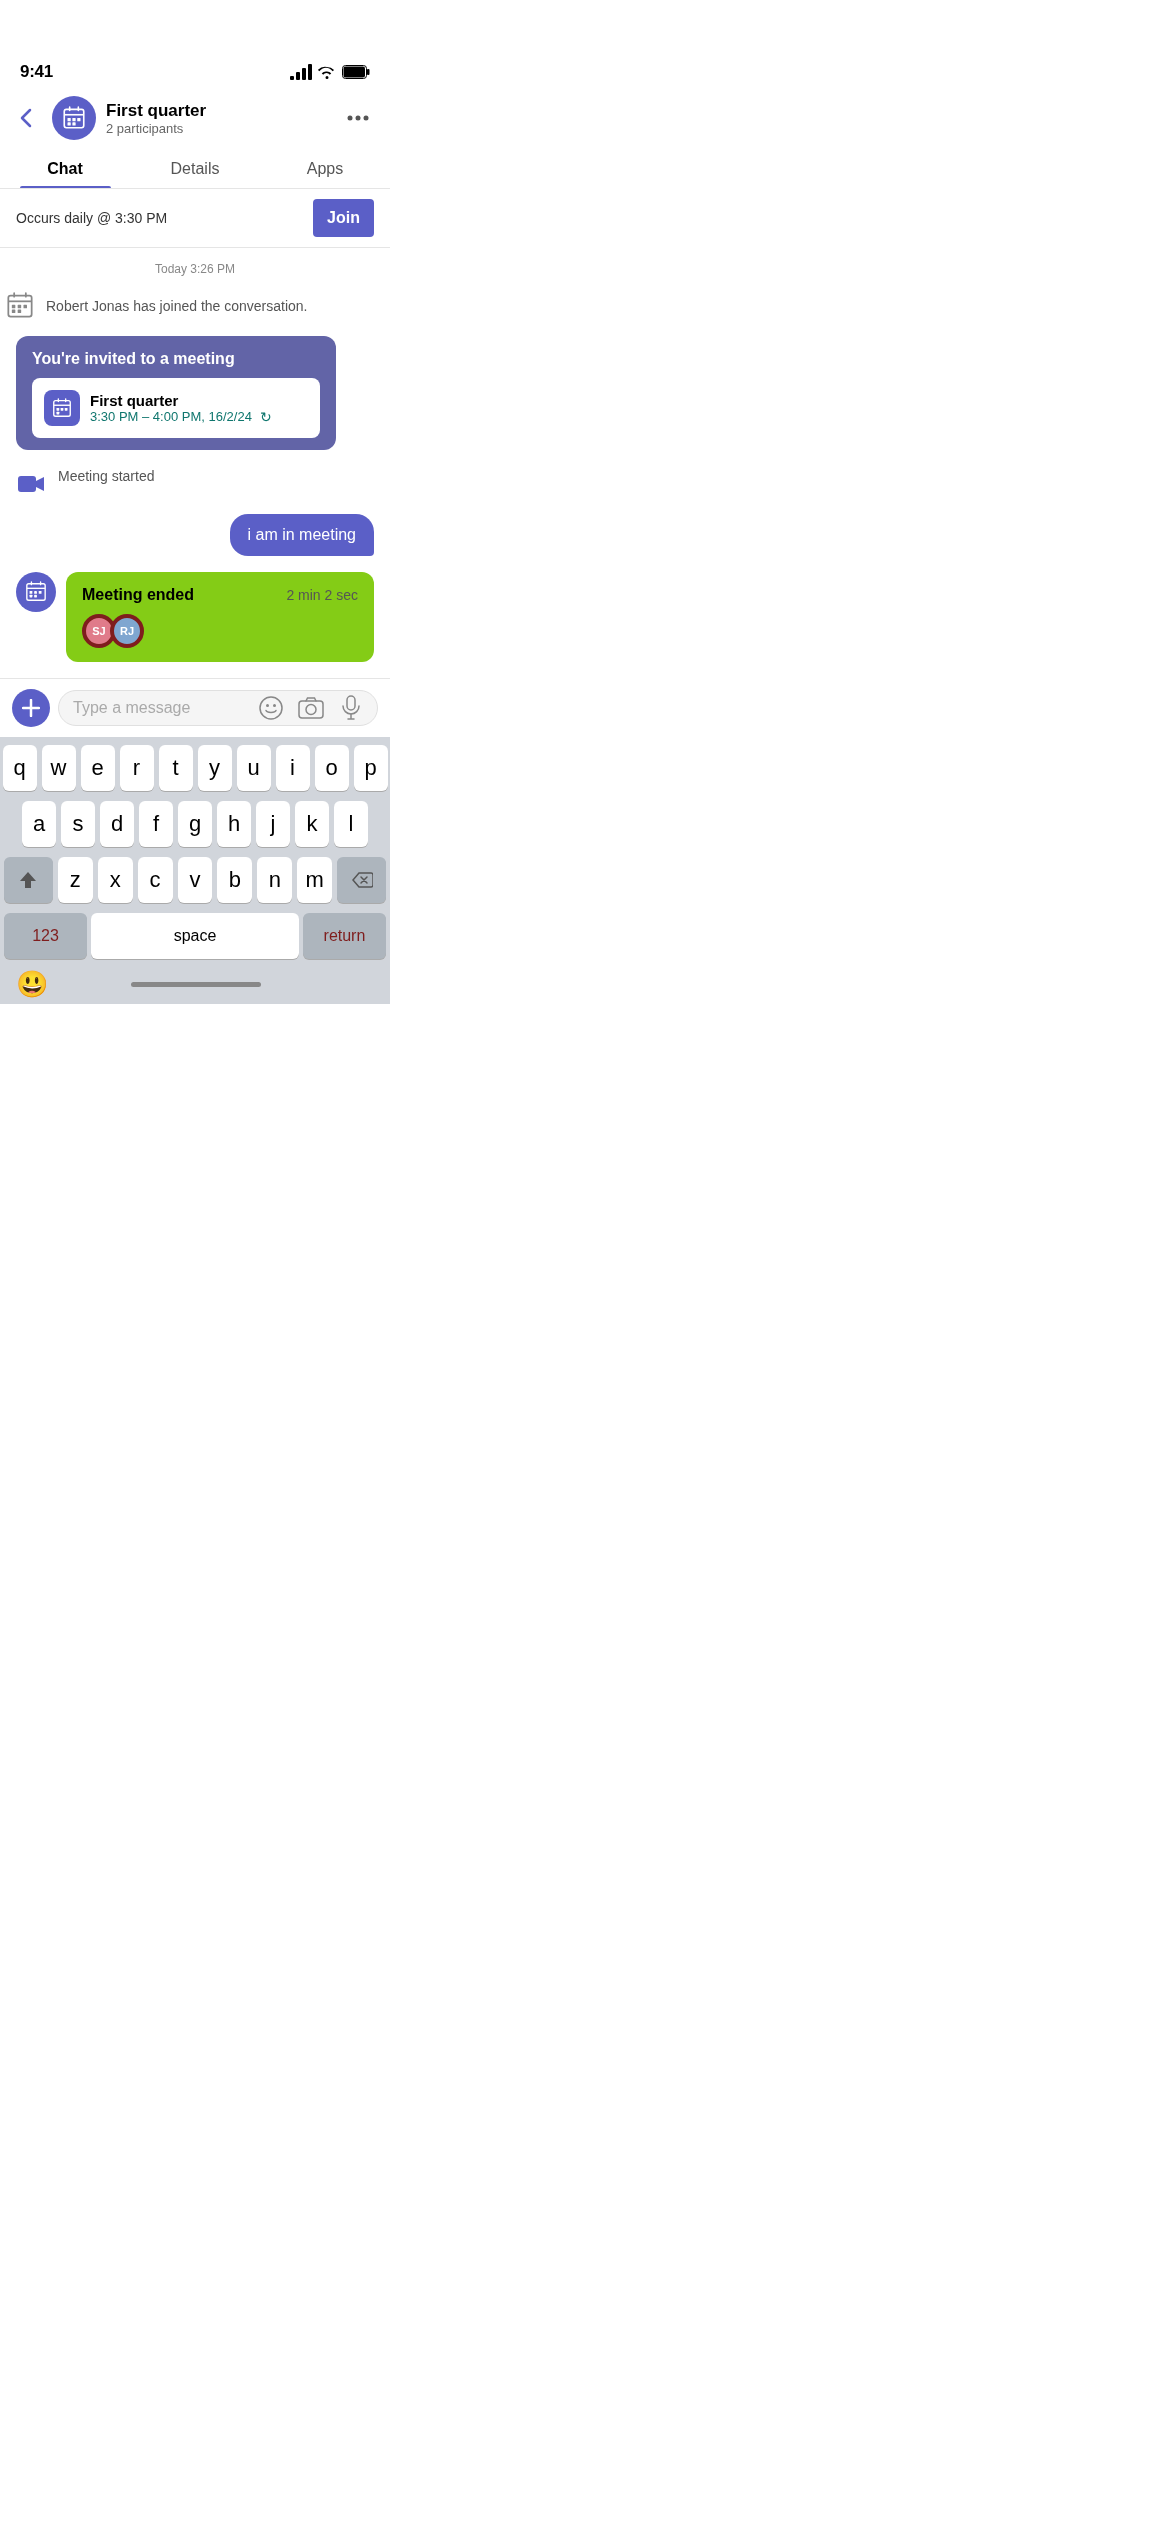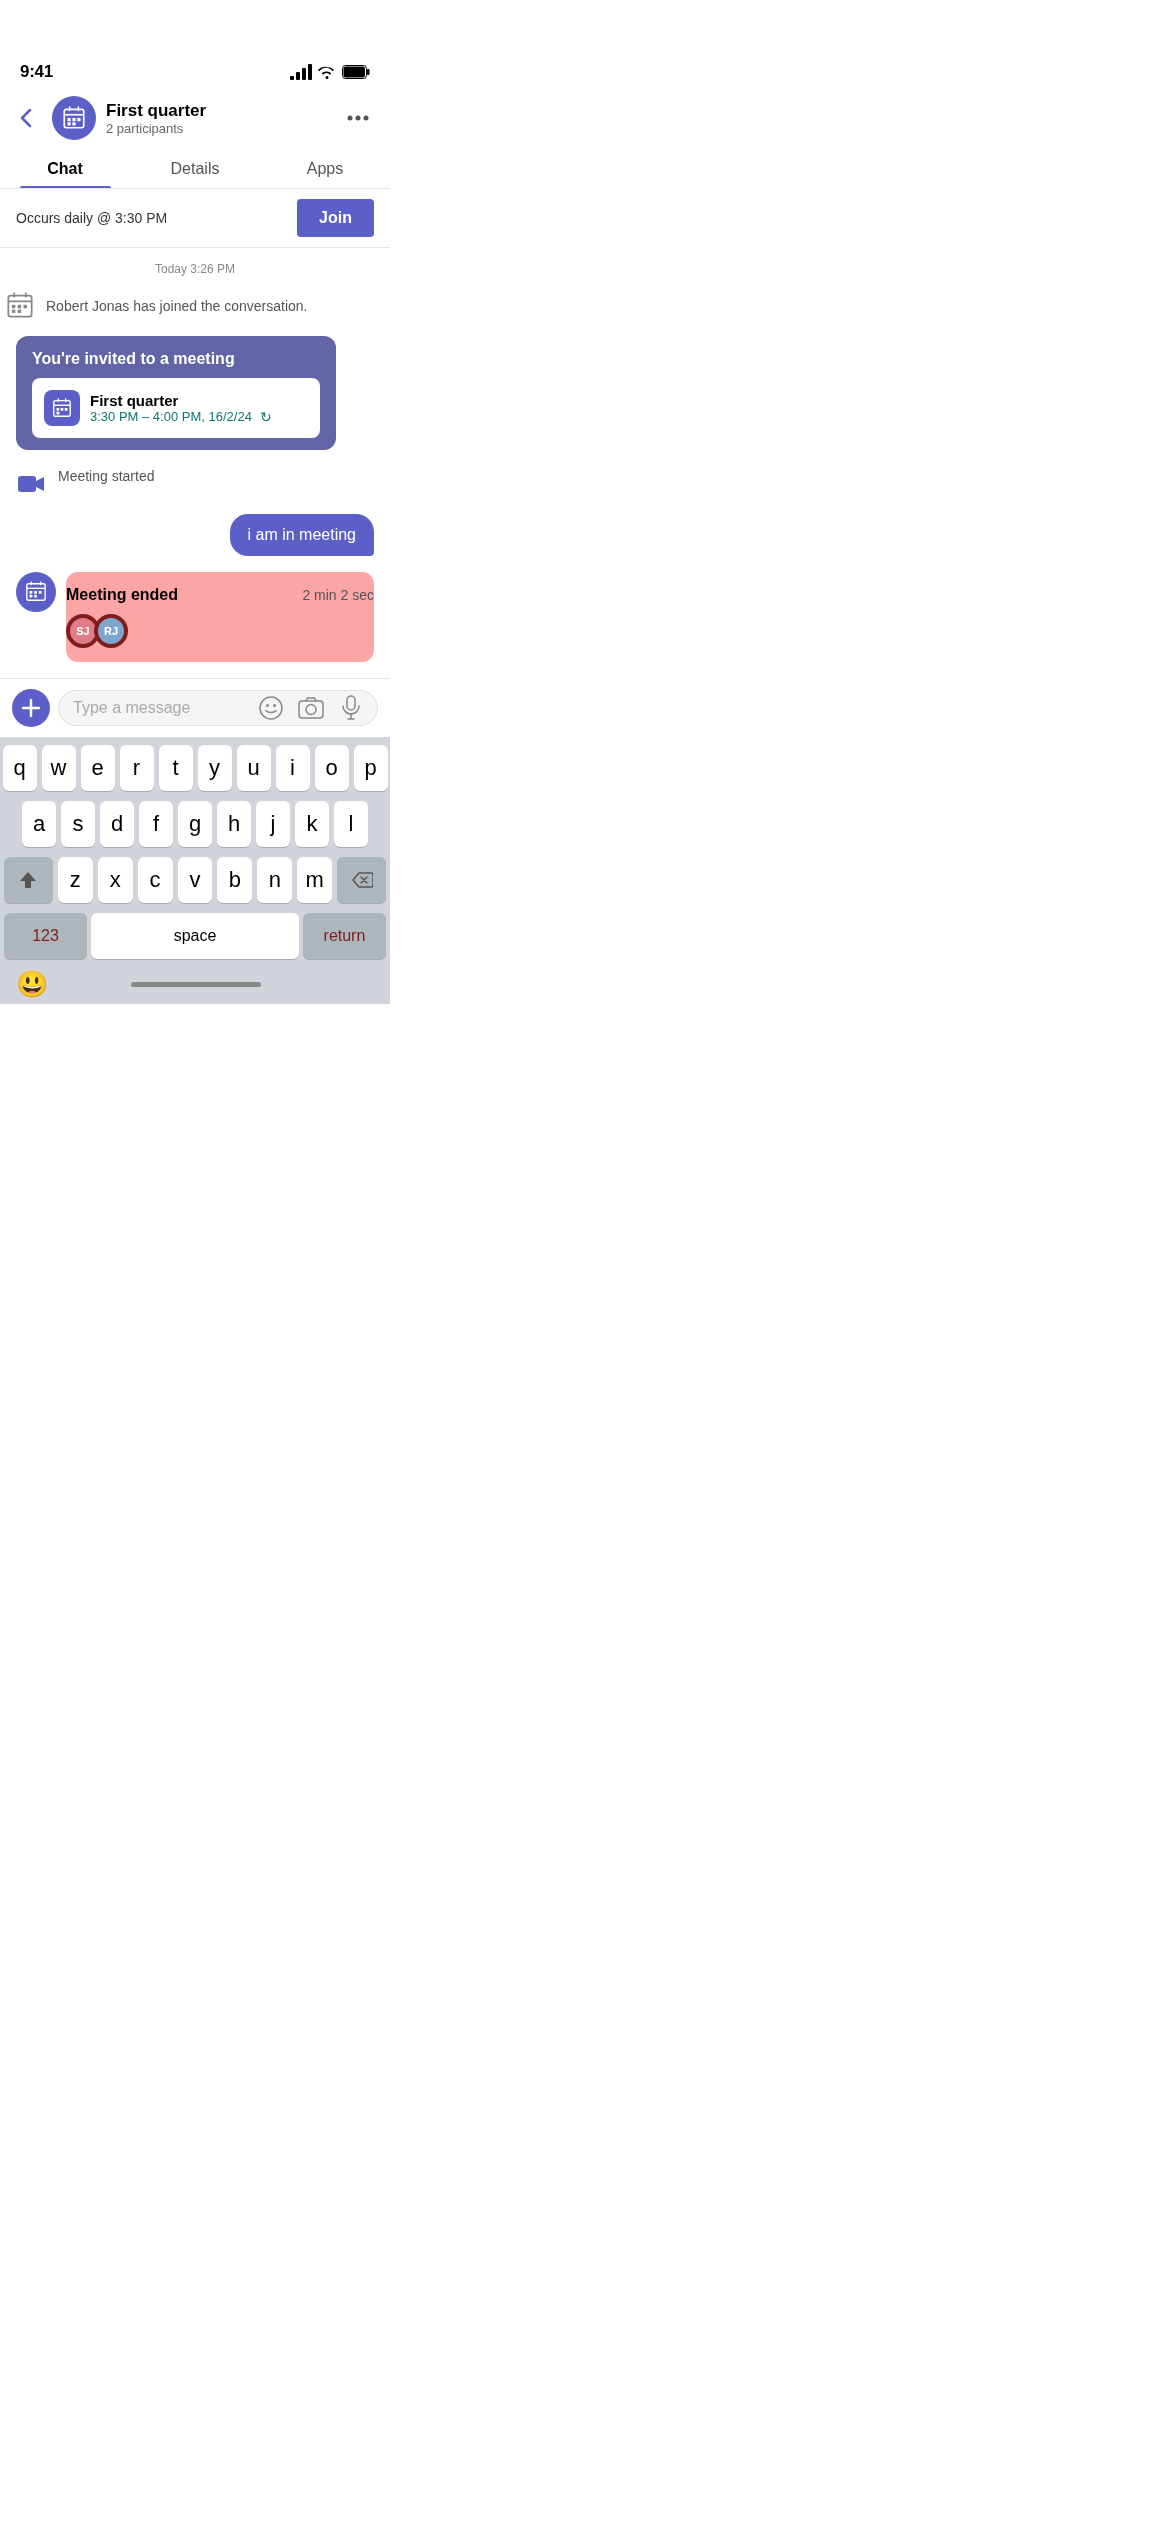--- a/index.html
+++ b/index.html
@@ -130,21 +130,21 @@
     }
     .join-banner-text {
       font-size: 14px;
       color: #333;
     }
     .join-btn {
       background: #5b5fc7;
       color: #fff;
       border: none;
       border-radius: 4px;
-      padding: 10px 22px;
+      padding: 10px 14px;
       font-size: 16px;
       font-weight: 600;
       cursor: pointer;
     }
 
     
     .chat-area {
       background: #fff;
       padding: 0 0 8px 0;
       flex: 1;
@@ -273,23 +273,23 @@
       width: 40px;
       height: 40px;
       border-radius: 50%;
       background: #5b5fc7;
       display: flex;
       align-items: center;
       justify-content: center;
       flex-shrink: 0;
     }
     .meeting-ended-card {
-      background: #fca5a5;
+      background: #84cc16;
       border-radius: 12px;
-      padding: 14px 0;
+      padding: 14px 16px;
       flex: 1;
     }
     .meeting-ended-header {
       display: flex;
       justify-content: space-between;
       align-items: center;
       margin-bottom: 10px;
     }
     .meeting-ended-title {
       font-size: 16px;

